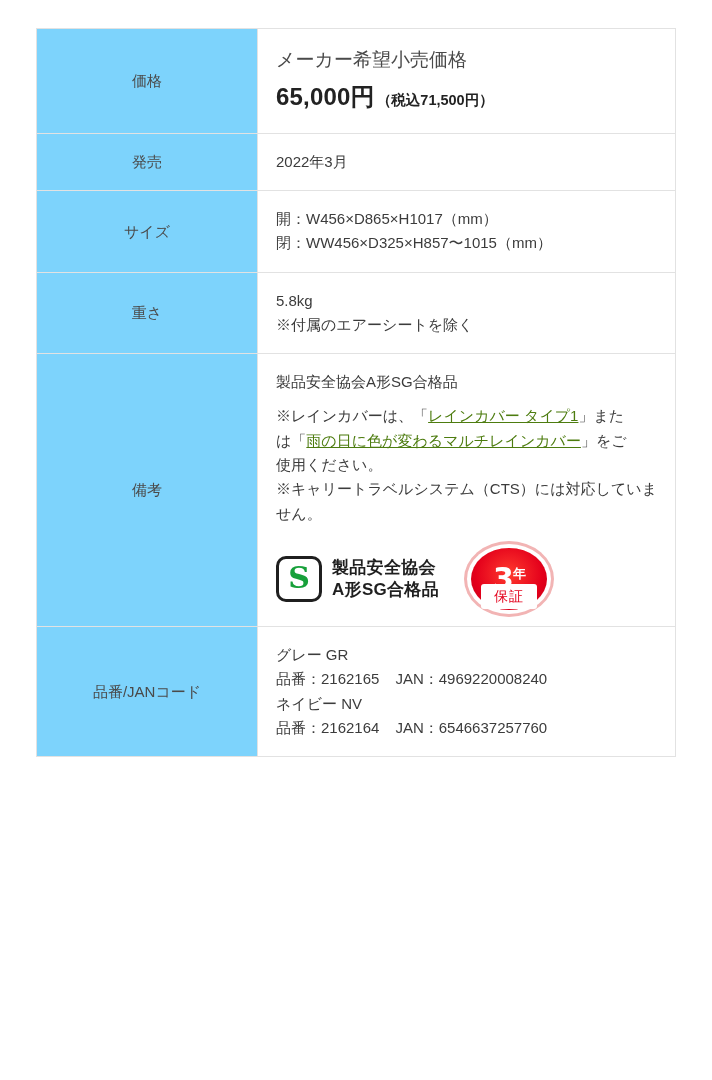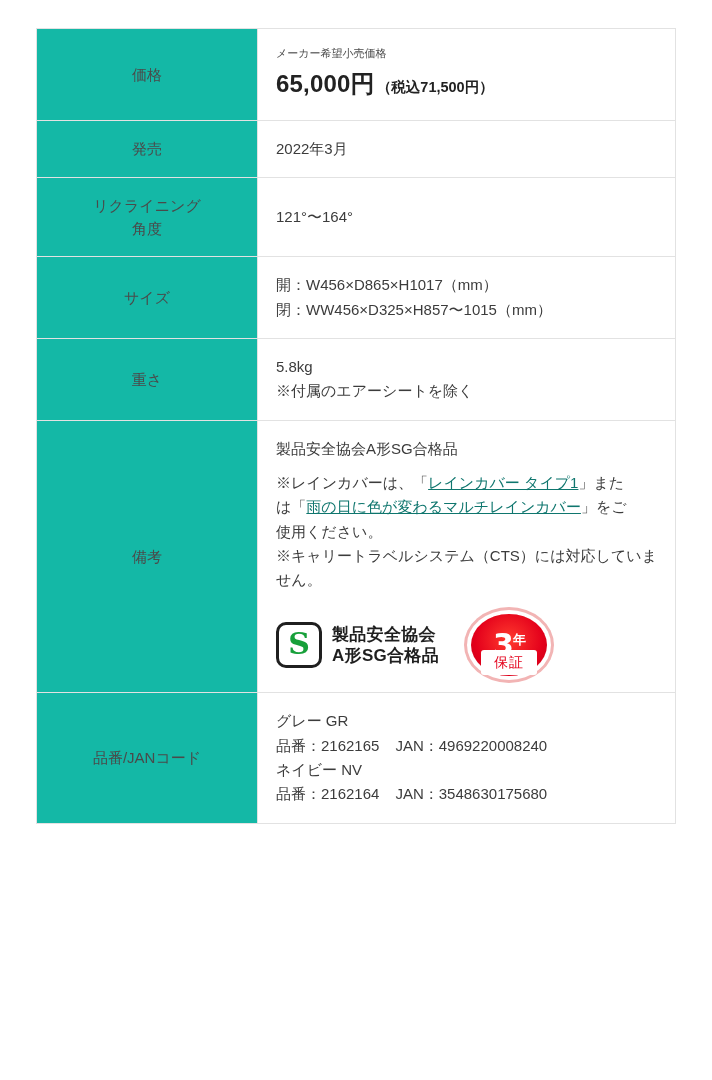--- a/index.html
+++ b/index.html
@@ -30,37 +30,37 @@
   table.spec tr {
     border-bottom: 1px solid #e2e2e2;
   }
   table.spec th,
   table.spec td {
     border: 1px solid #e2e2e2;
     vertical-align: middle;
   }
   th.label {
     width: 200px;
-    background: #14b8a6;
+    background: #7dd3fc;
     color: #4a4a4a;
     font-weight: 400;
     font-size: 15px;
     line-height: 1.55;
     text-align: center;
     padding: 16px 10px;
   }
   td.value {
     background: #ffffff;
     padding: 16px 18px;
     font-size: 15px;
     line-height: 1.62;
     color: #3c3c3c;
   }
   .price-head {
-    font-size: 11px;
+    font-size: 19px;
     color: #4a4a4a;
     margin-bottom: 2px;
   }
   .price-main {
     font-size: 24px;
     font-weight: bold;
     color: #222222;
     letter-spacing: 0.2px;
   }
   .price-tax {
@@ -76,21 +76,21 @@
   .remarks-line {
     margin: 0 0 3px 0;
   }
   .remarks-block {
     margin: 10px 18px 0 0;
   }
   .remarks-block.first {
     margin-top: 0;
   }
   a.link {
-    color: #0f766e;
+    color: #4d7c0f;
     text-decoration: underline;
   }
   .badges {
     margin-top: 22px;
     display: flex;
     align-items: center;
     gap: 26px;
   }
   .sg-badge {
     display: flex;
@@ -198,29 +198,20 @@
       </tr>
 
       <tr>
         <th class="label">発売</th>
         <td class="value">
           <span class="line">2022年3月</span>
         </td>
       </tr>
 
 
-      <tr>
-        <th class="label">
-          <span class="line">リクライニング</span>
-          <span class="line">角度</span>
-        </th>
-        <td class="value">
-          <span class="line">121°〜164°</span>
-        </td>
-      </tr>
 
       <tr>
         <th class="label">サイズ</th>
         <td class="value">
           <span class="line">開：W456×D865×H1017（mm）</span>
           <span class="line">閉：WW456×D325×H857〜1015（mm）</span>
         </td>
       </tr>
 
       <tr>
@@ -257,18 +248,18 @@
           </div>
         </td>
       </tr>
 
       <tr>
         <th class="label">品番/JANコード</th>
         <td class="value">
           <span class="line">グレー GR</span>
           <span class="line jan-line"><span>品番：2162165</span><span class="jan-gap"></span><span>JAN：4969220008240</span></span>
           <span class="line sub-note">ネイビー NV</span>
-          <span class="line jan-line"><span>品番：2162164</span><span class="jan-gap"></span><span>JAN：3548630175680</span></span>
+          <span class="line jan-line"><span>品番：2162164</span><span class="jan-gap"></span><span>JAN：6546637257760</span></span>
         </td>
       </tr>
     </tbody>
   </table>
 </div>
 
 </body></html>

